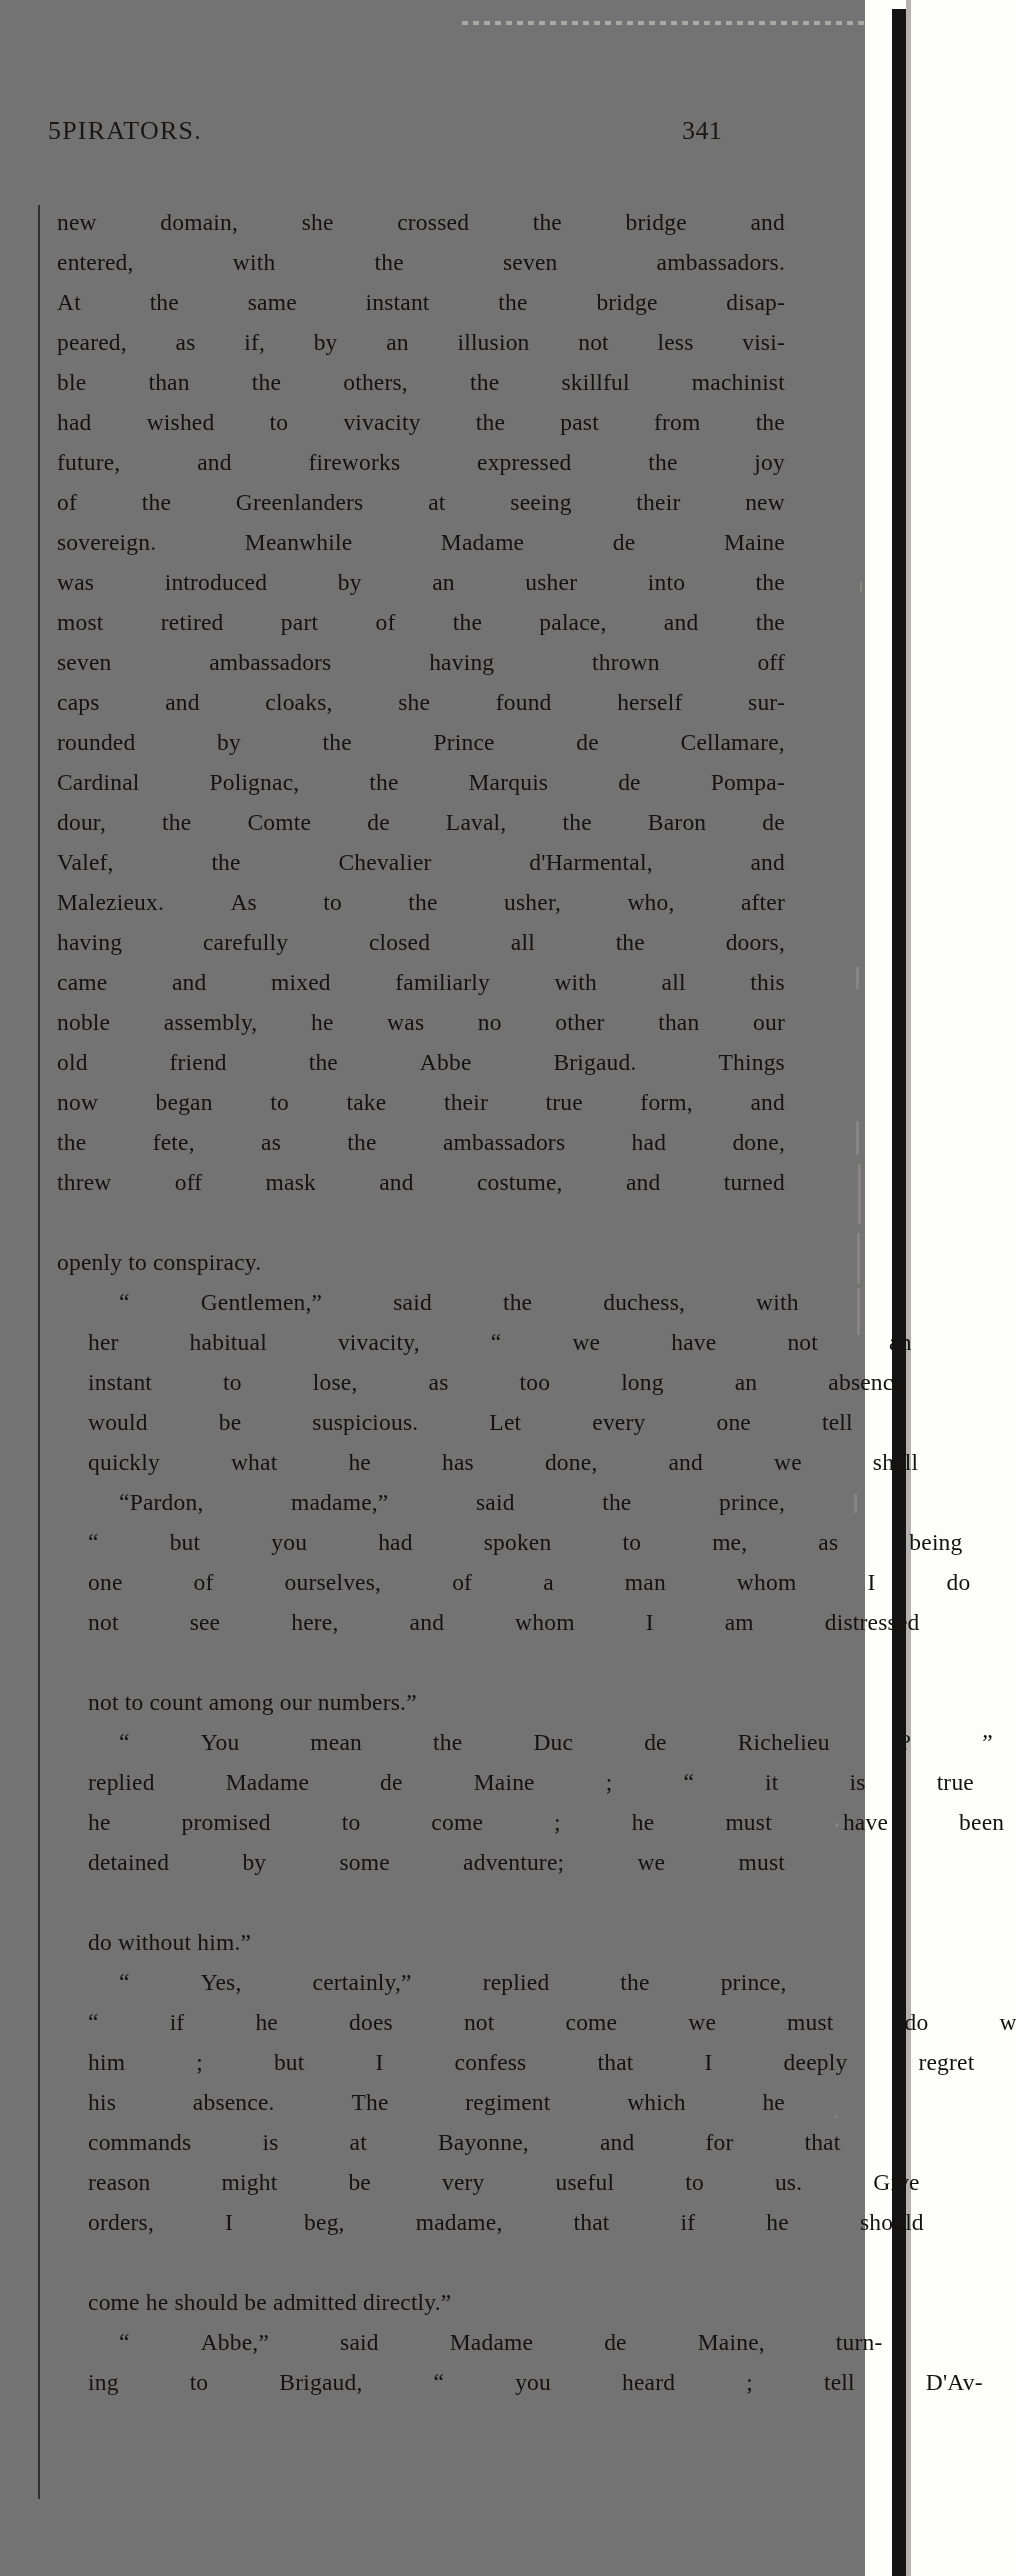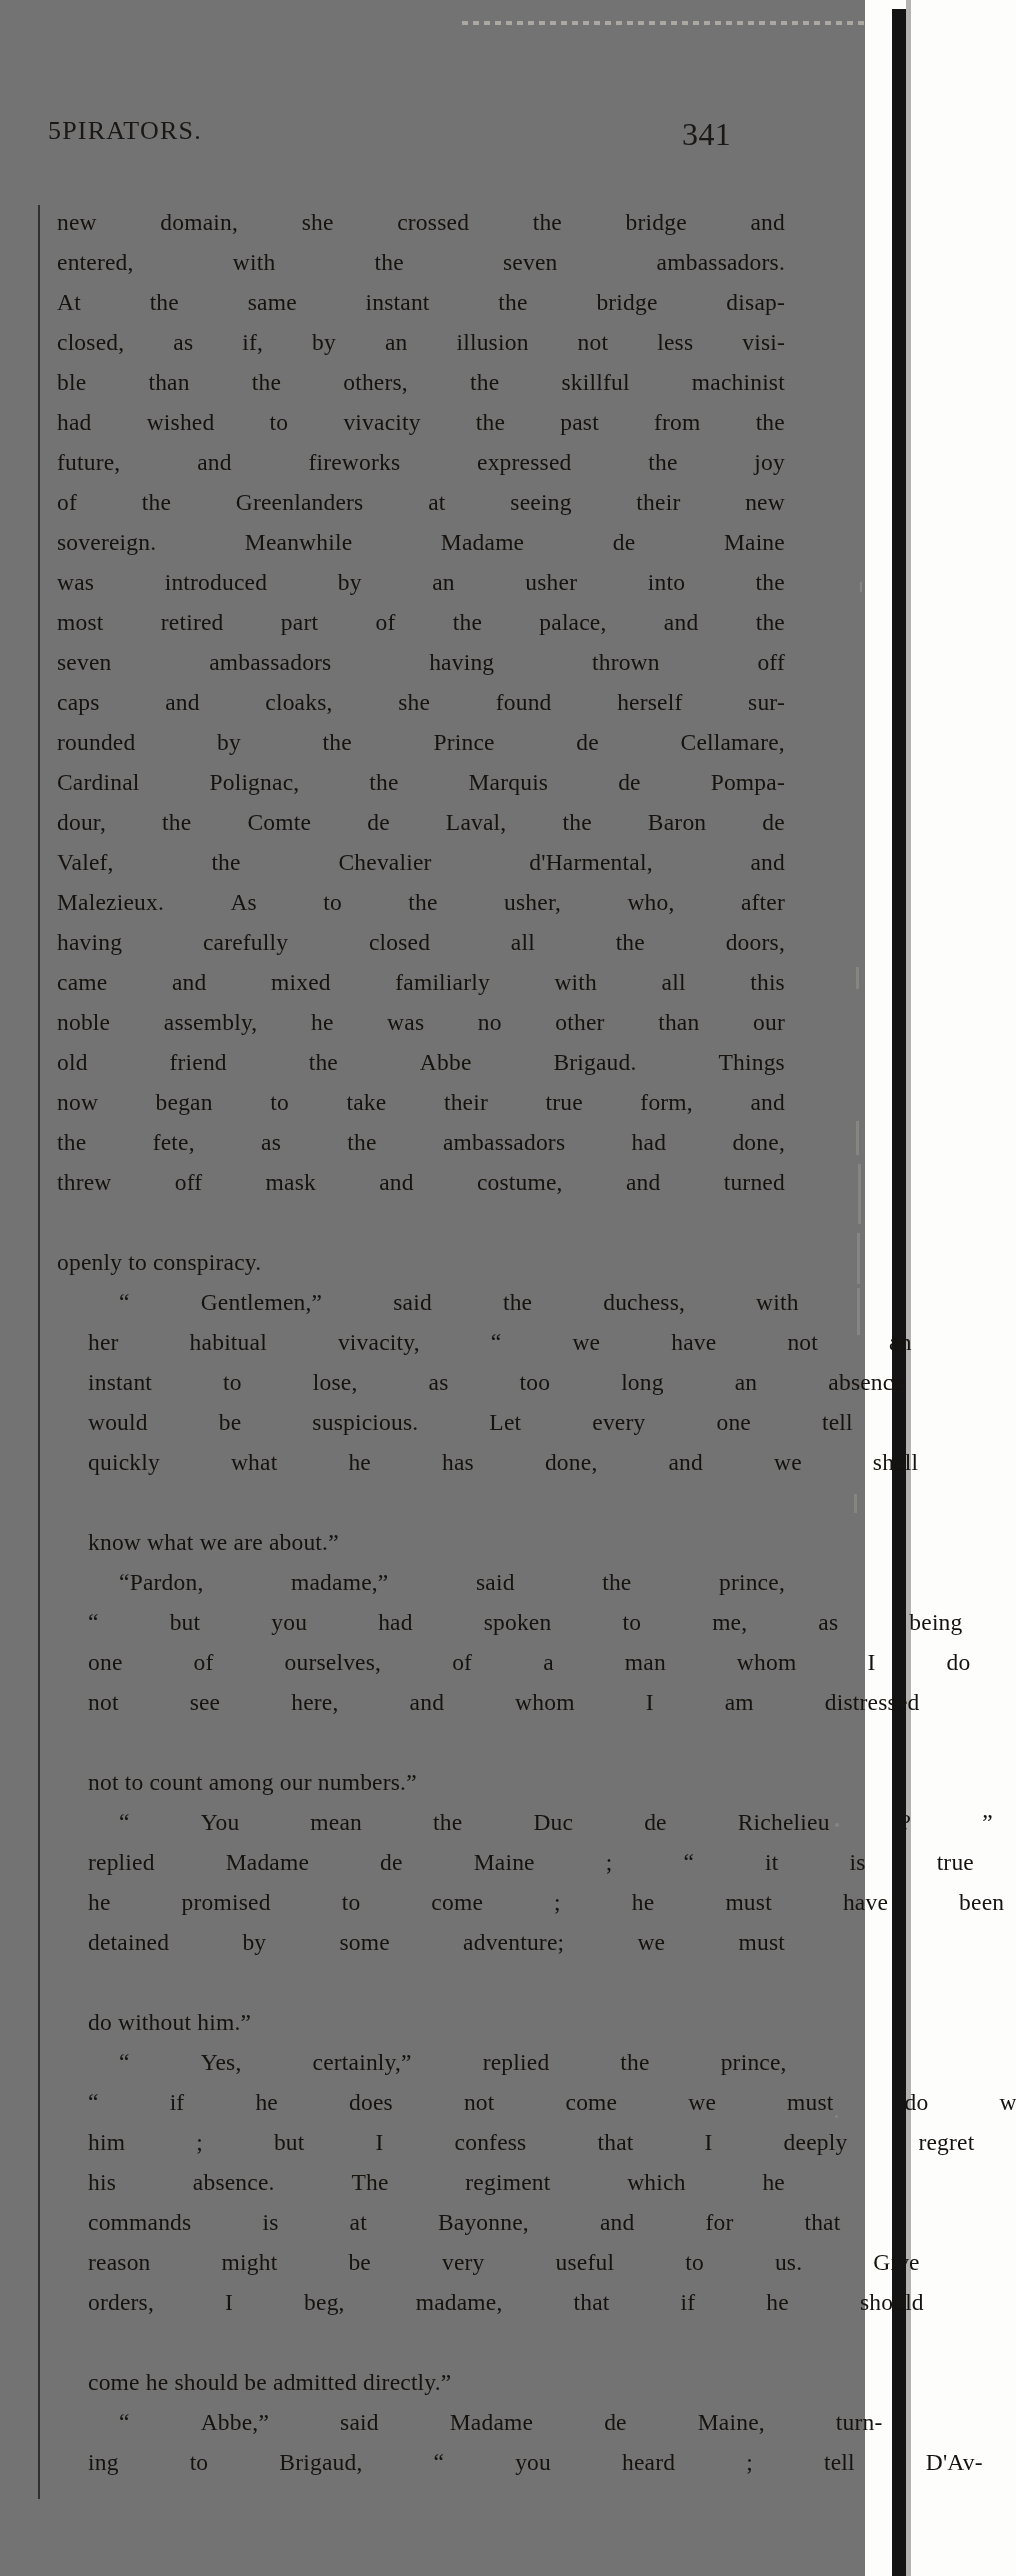--- a/index.html
+++ b/index.html
@@ -84,21 +84,21 @@
     letter-spacing: 1.2px;
     font-family: "Liberation Serif", serif;
     font-style: normal;
     color: #1a1714;
     white-space: nowrap;
   }
   .page-number {
     position: absolute;
     left: 634px;
     top: 0;
-    font-size: 32px;
+    font-size: 26px;
     color: #1a1714;
     letter-spacing: 0.4px;
   }
 
   
   .column-rule {
     position: absolute;
     top: 205px;
     left: 38px;
     width: 1.7px;
@@ -197,21 +197,21 @@
         <span class="j">
           <span>At</span>
           <span>the</span>
           <span>same</span>
           <span>instant</span>
           <span>the</span>
           <span>bridge</span>
           <span>disap-</span>
         </span>
         <span class="j">
-          <span>closed,</span>
+          <span>peared,</span>
           <span>as</span>
           <span>if,</span>
           <span>by</span>
           <span>an</span>
           <span>illusion</span>
           <span>not</span>
           <span>less</span>
           <span>visi-</span>
         </span>
         <span class="j">
@@ -440,21 +440,20 @@
         <span class="j">
           <span>quickly</span>
           <span>what</span>
           <span>he</span>
           <span>has</span>
           <span>done,</span>
           <span>and</span>
           <span>we</span>
           <span>shall</span>
         </span>
-        <span class="last">know what we are about.”</span>
       </p>
     <p class="para indent" id="p3">
         <span class="j" style="padding-left: 31px;">
           <span>“Pardon,</span>
           <span>madame,”</span>
           <span>said</span>
           <span>the</span>
           <span>prince,</span>
         </span>
         <span class="j">

